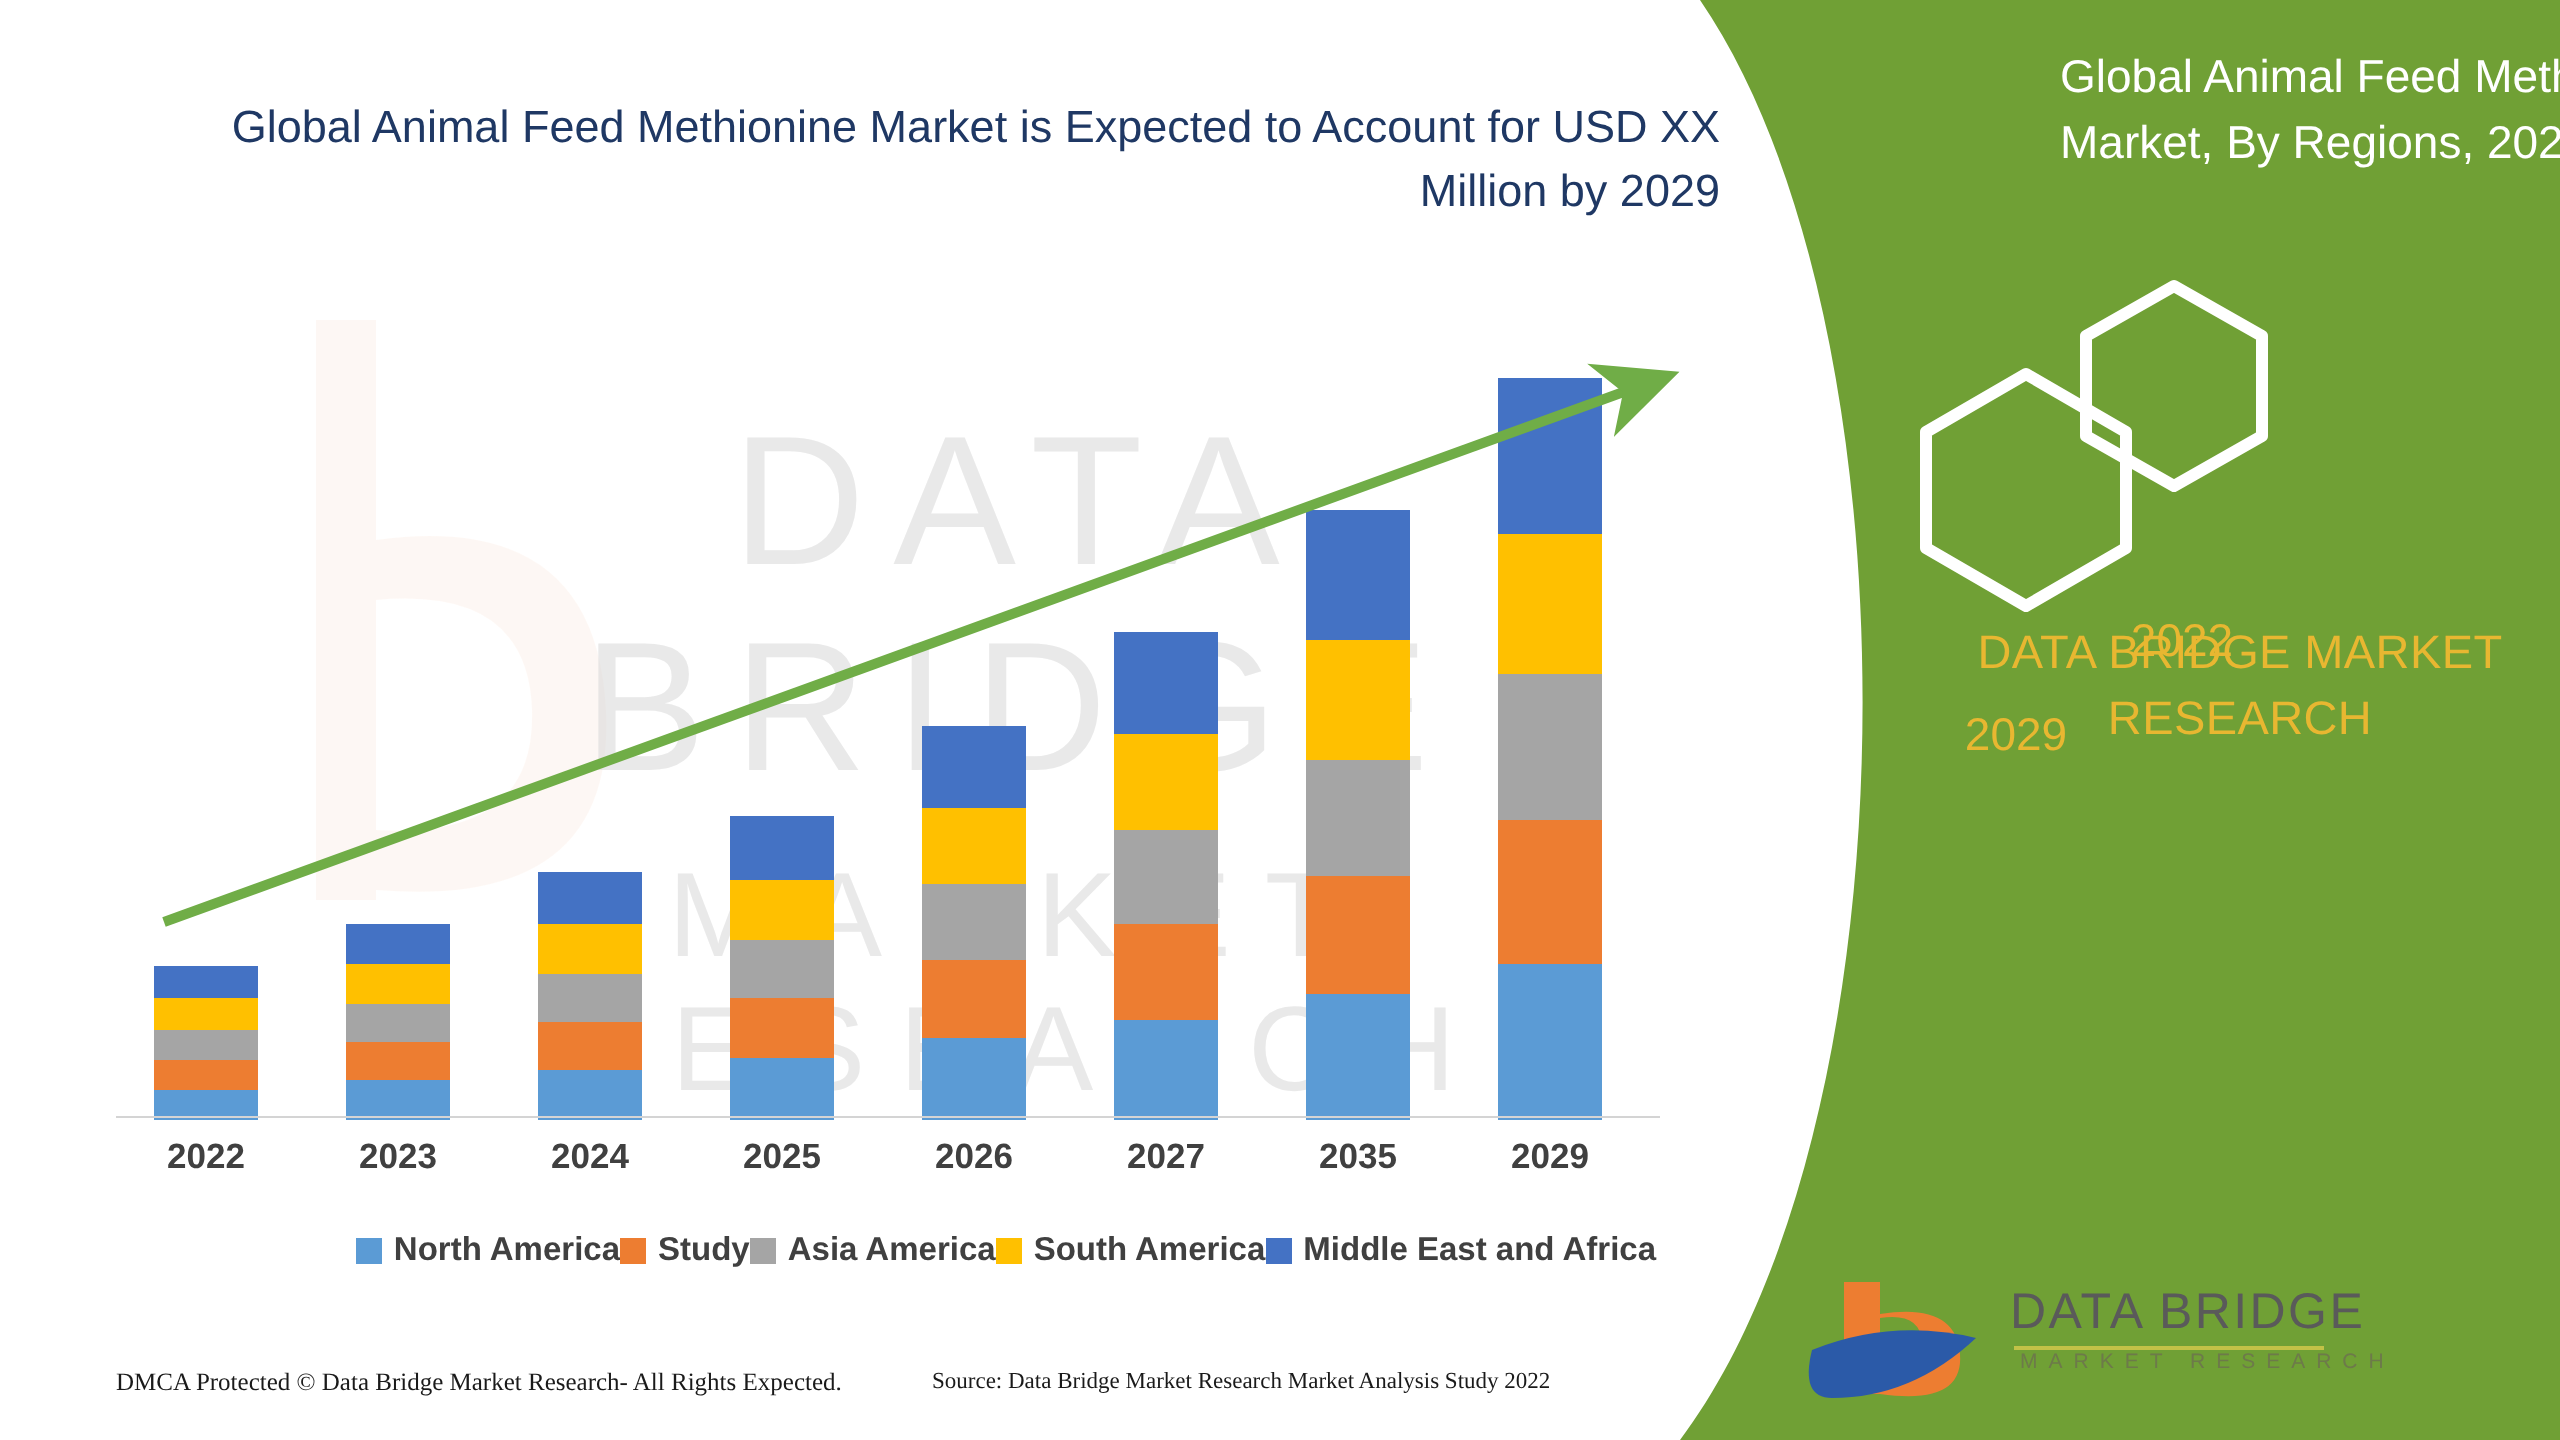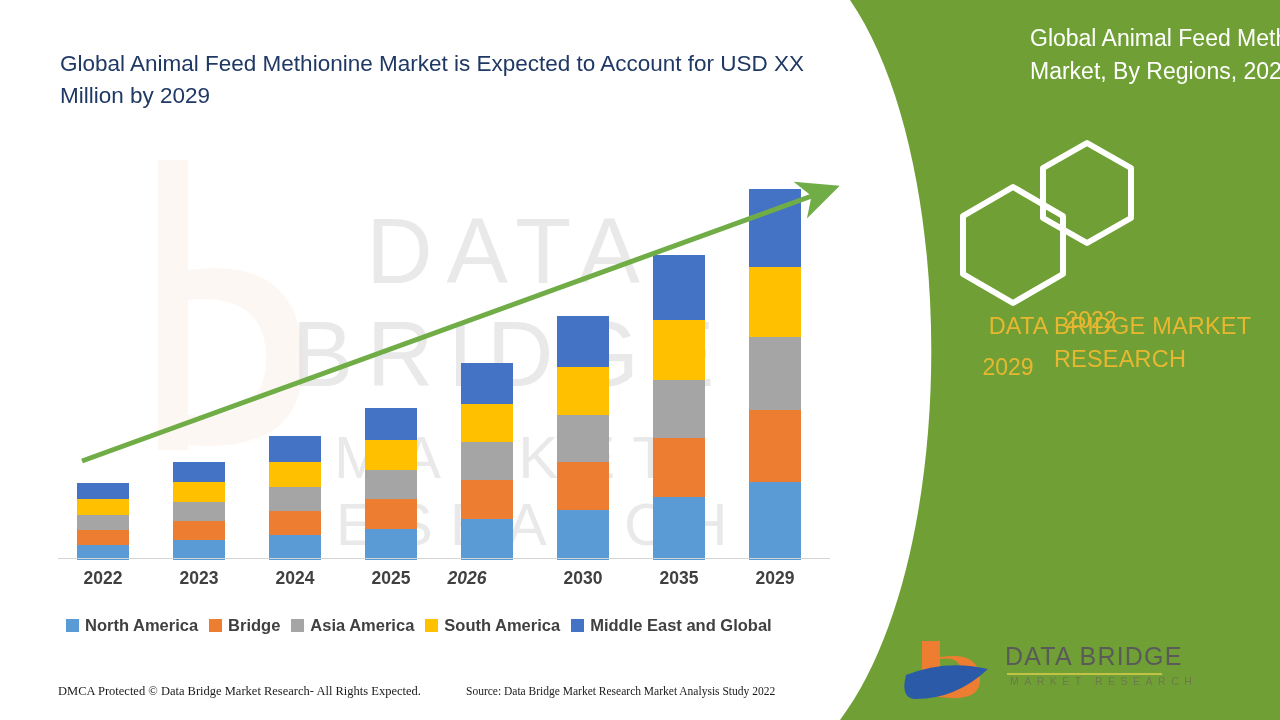--- a/index.html
+++ b/index.html
@@ -56,21 +56,21 @@
     display: block;
     margin-top: 18px;
   }
 
   
   .chart-title {
     position: absolute;
     left: 60px;
     top: 48px;
     width: 800px;
-    text-align: left;
+    text-align: right;
     color: #1F3864;
     font-size: 22.5px;
     line-height: 1.42;
     font-family: "Liberation Sans", sans-serif;
     font-weight: 400;
   }
 
   .plot {
     position: absolute;
     left: 58px;
@@ -108,27 +108,26 @@
     width: 90px;
     text-align: center;
     font-size: 17.5px;
     font-weight: bold;
     color: #404040;
     font-family: "Liberation Sans", sans-serif;
   }
 
   .legend {
     position: absolute;
-    left: 66px;
+    left: 48px;
     top: 616px;
     width: 780px;
     display: flex;
     align-items: center;
-    justify-content: flex-start;
-    gap: 11px;
+    justify-content: flex-end;
   }
   .legend-item {
     display: flex;
     align-items: center;
     gap: 6px;
   }
   .legend-swatch {
     width: 13px;
     height: 13px;
     flex: 0 0 auto;
@@ -345,46 +344,46 @@
       </marker>
     </defs>
     <line x1="82" y1="461" x2="820" y2="193" stroke="#70AD47" stroke-width="5" marker-end="url(#ah)"></line>
   </svg>
 
   <div class="xlabels" id="xlabels">
       <div class="xlabel" style="left: 0px;">2022</div>
       <div class="xlabel" style="left: 96px;">2023</div>
       <div class="xlabel" style="left: 192px;">2024</div>
       <div class="xlabel" style="left: 288px;">2025</div>
-      <div class="xlabel" style="left: 364px; font-style: italic;">2026</div>
-      <div class="xlabel" style="left: 480px;">2030</div>
+      <div class="xlabel" style="left: 384px;">2026</div>
+      <div class="xlabel" style="left: 480px;">2027</div>
       <div class="xlabel" style="left: 576px;">2035</div>
       <div class="xlabel" style="left: 672px;">2029</div>
     </div>
 
   <div class="legend" id="legend">
       <div class="legend-item">
         <span class="legend-swatch" style="background: rgb(91, 155, 213);"></span>
         <span class="legend-label">North America</span>
       </div>
       <div class="legend-item">
         <span class="legend-swatch" style="background: rgb(237, 125, 49);"></span>
-        <span class="legend-label">Bridge</span>
+        <span class="legend-label">Study</span>
       </div>
       <div class="legend-item">
         <span class="legend-swatch" style="background: rgb(165, 165, 165);"></span>
         <span class="legend-label">Asia America</span>
       </div>
       <div class="legend-item">
         <span class="legend-swatch" style="background: rgb(255, 192, 0);"></span>
         <span class="legend-label">South America</span>
       </div>
       <div class="legend-item">
         <span class="legend-swatch" style="background: rgb(68, 114, 196);"></span>
-        <span class="legend-label">Middle East and Global</span>
+        <span class="legend-label">Middle East and Africa</span>
       </div>
     </div>
 
   <div class="footer-left">DMCA Protected © Data Bridge Market Research- All Rights Expected.</div>
   <div class="footer-right">Source: Data Bridge Market Research Market Analysis Study 2022</div>
 
   <svg class="green-panel" viewBox="0 0 440 720" preserveAspectRatio="none">
     <path d="M440 0 L440 720 L0 720 C 120 560, 120 160, 10 0 Z" fill="#70A035"></path>
   </svg>
 

